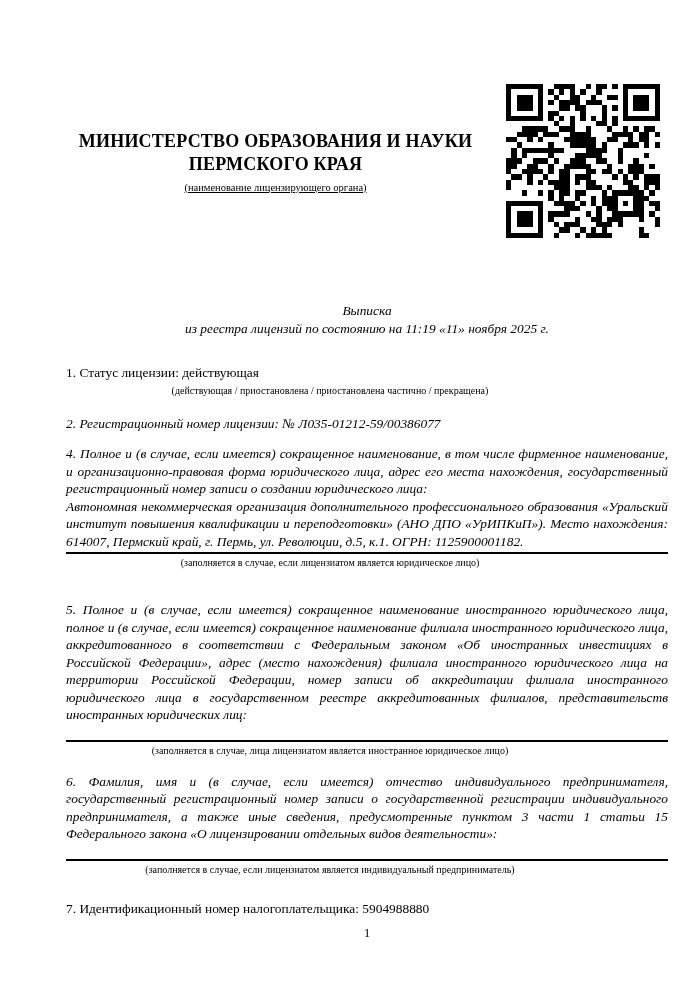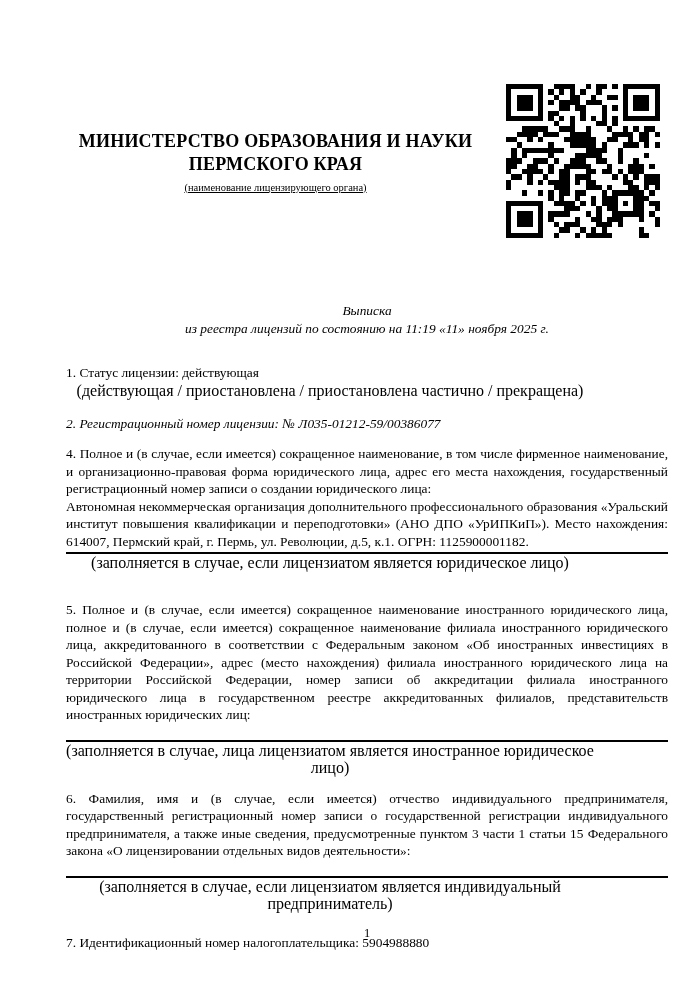--- a/index.html
+++ b/index.html
@@ -48,23 +48,23 @@
     font-style: italic;
   }
   
   .items {
     position: absolute;
     left: 66px; top: 364px;
     width: 602px;
     font-size: 13.4px;
     line-height: 17.5px;
   }
-  .para-just { text-align: justify; }
+  .para-just { text-align: justify; font-style: italic; }
   .note-line {
-    font-size: 16px;
+    font-size: 10px;
     line-height: 17px;
     text-align: center;
     padding-right: 74px;
   }
   .rule {
     border-top: 2px solid #000;
     margin-top: 2px;
     height: 0;
   }
   .blank-value { height: 14px; }

